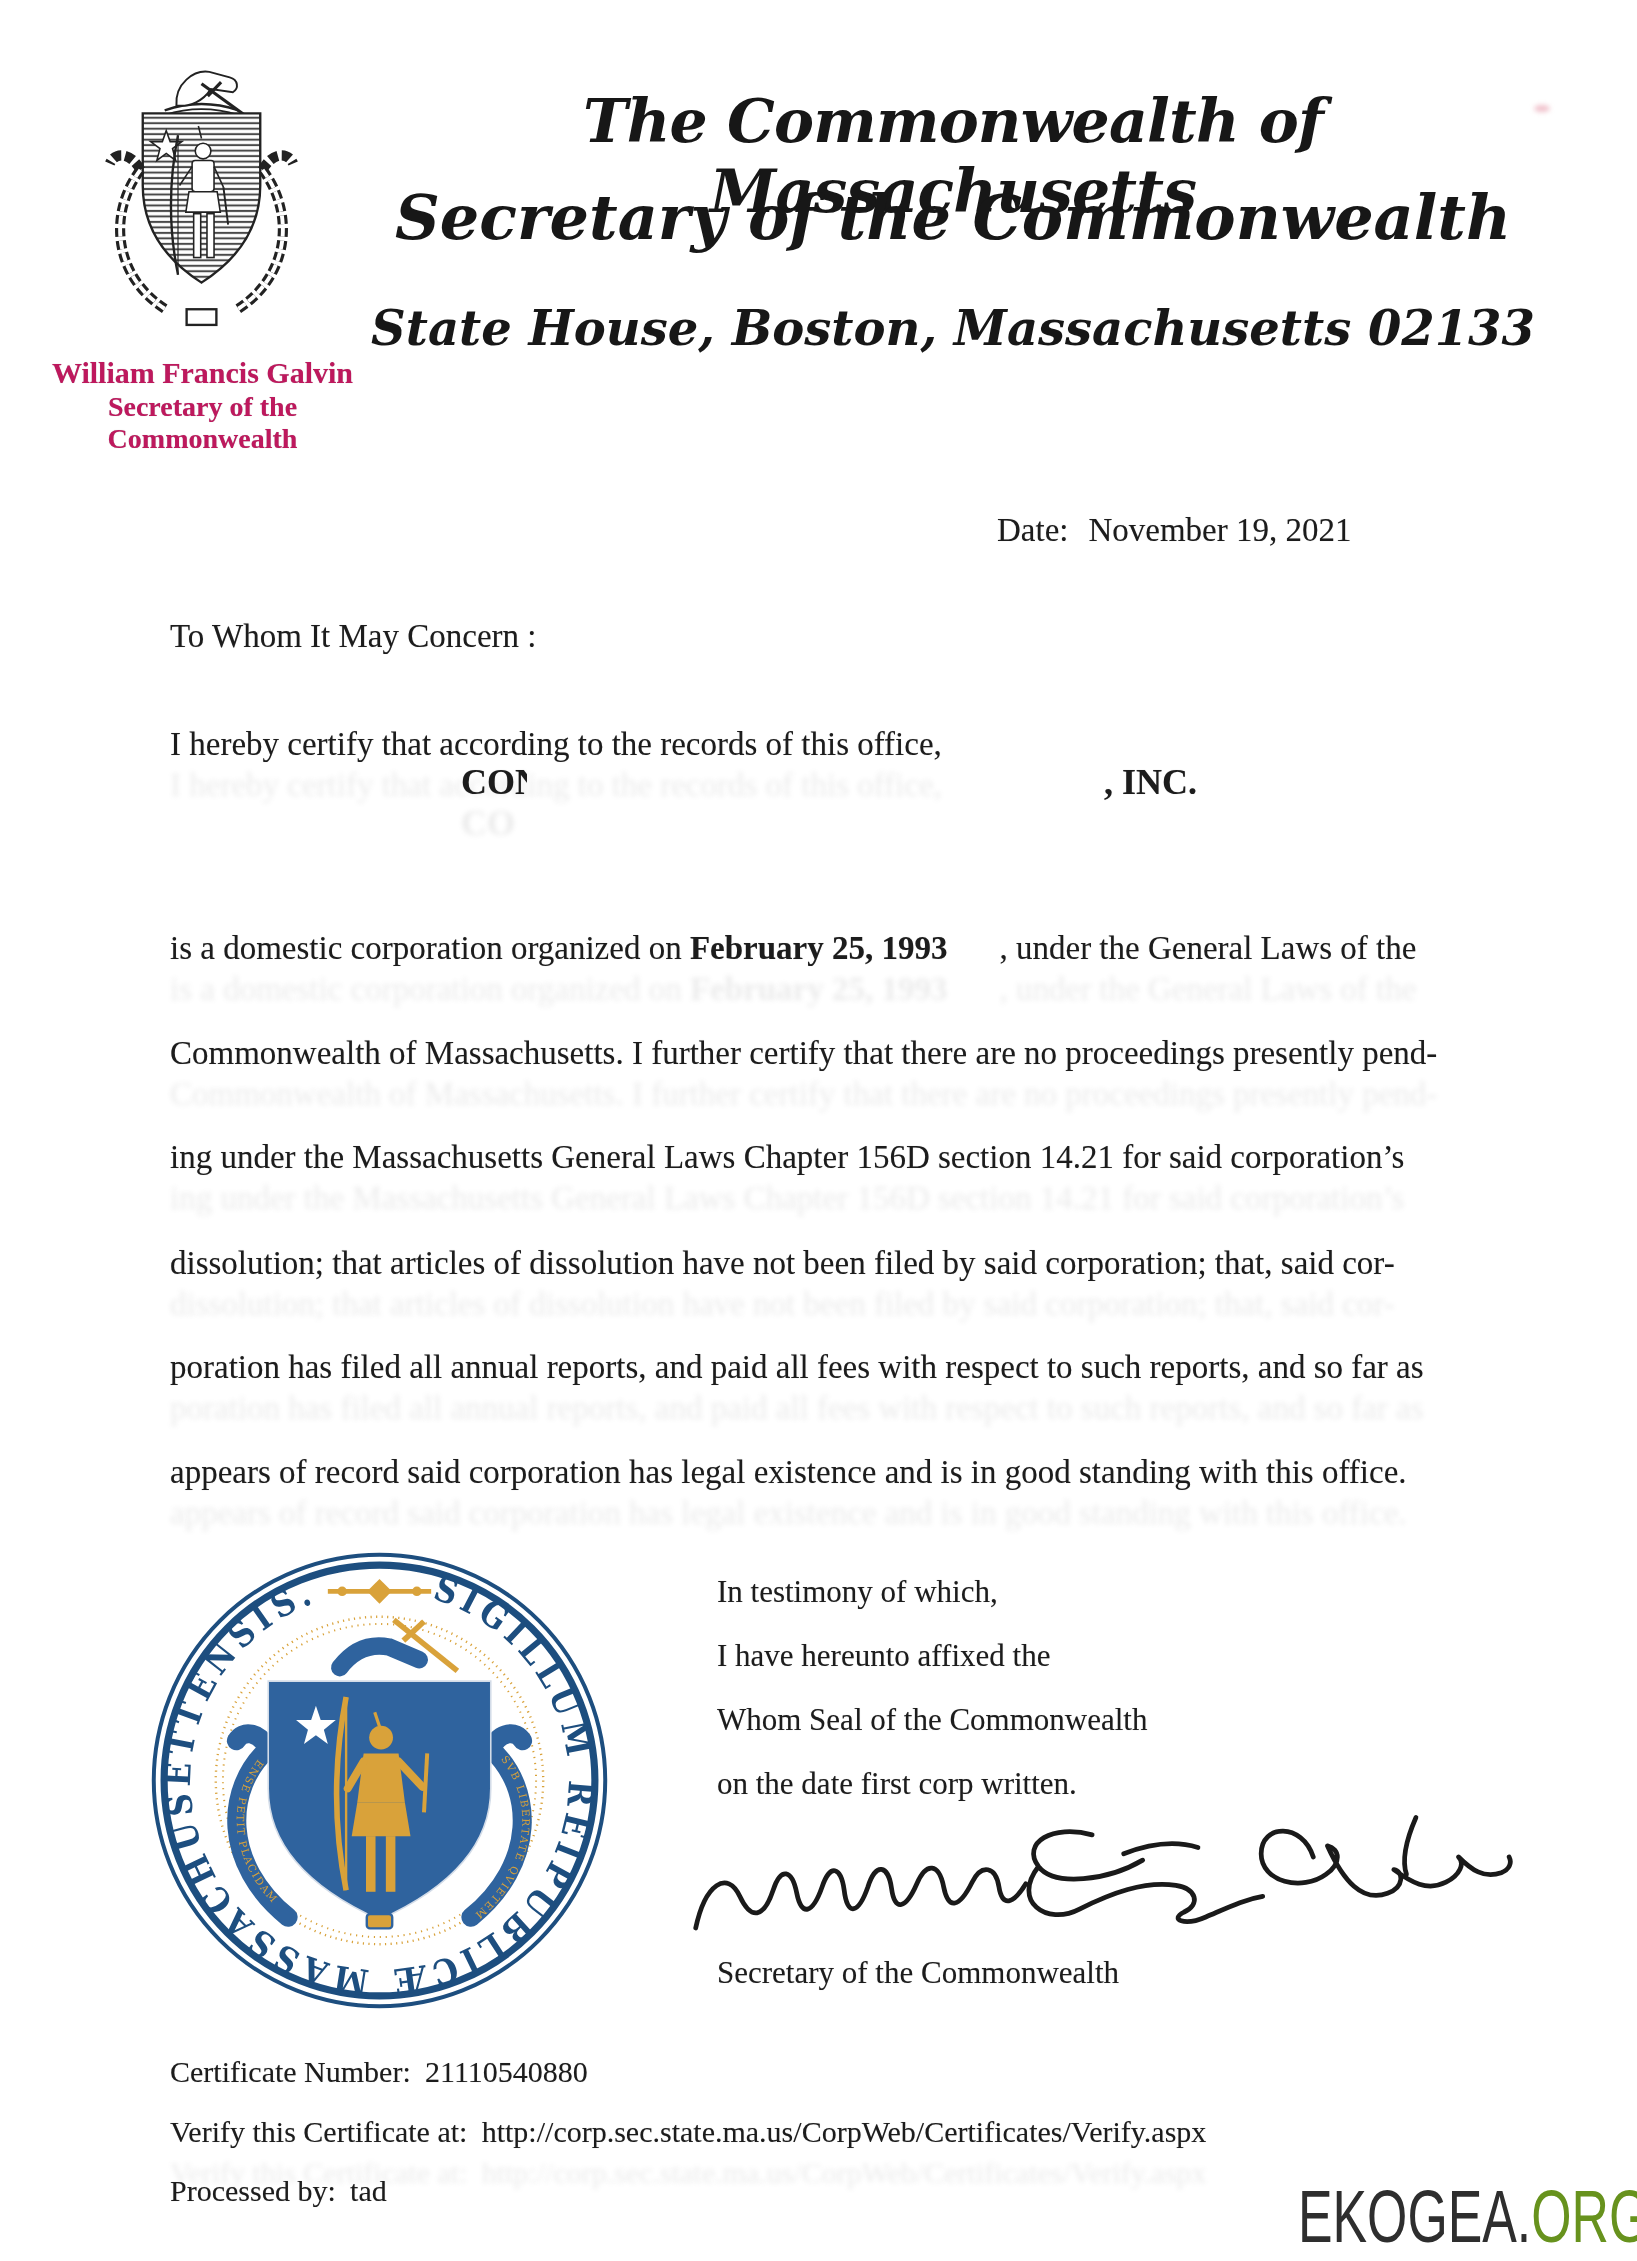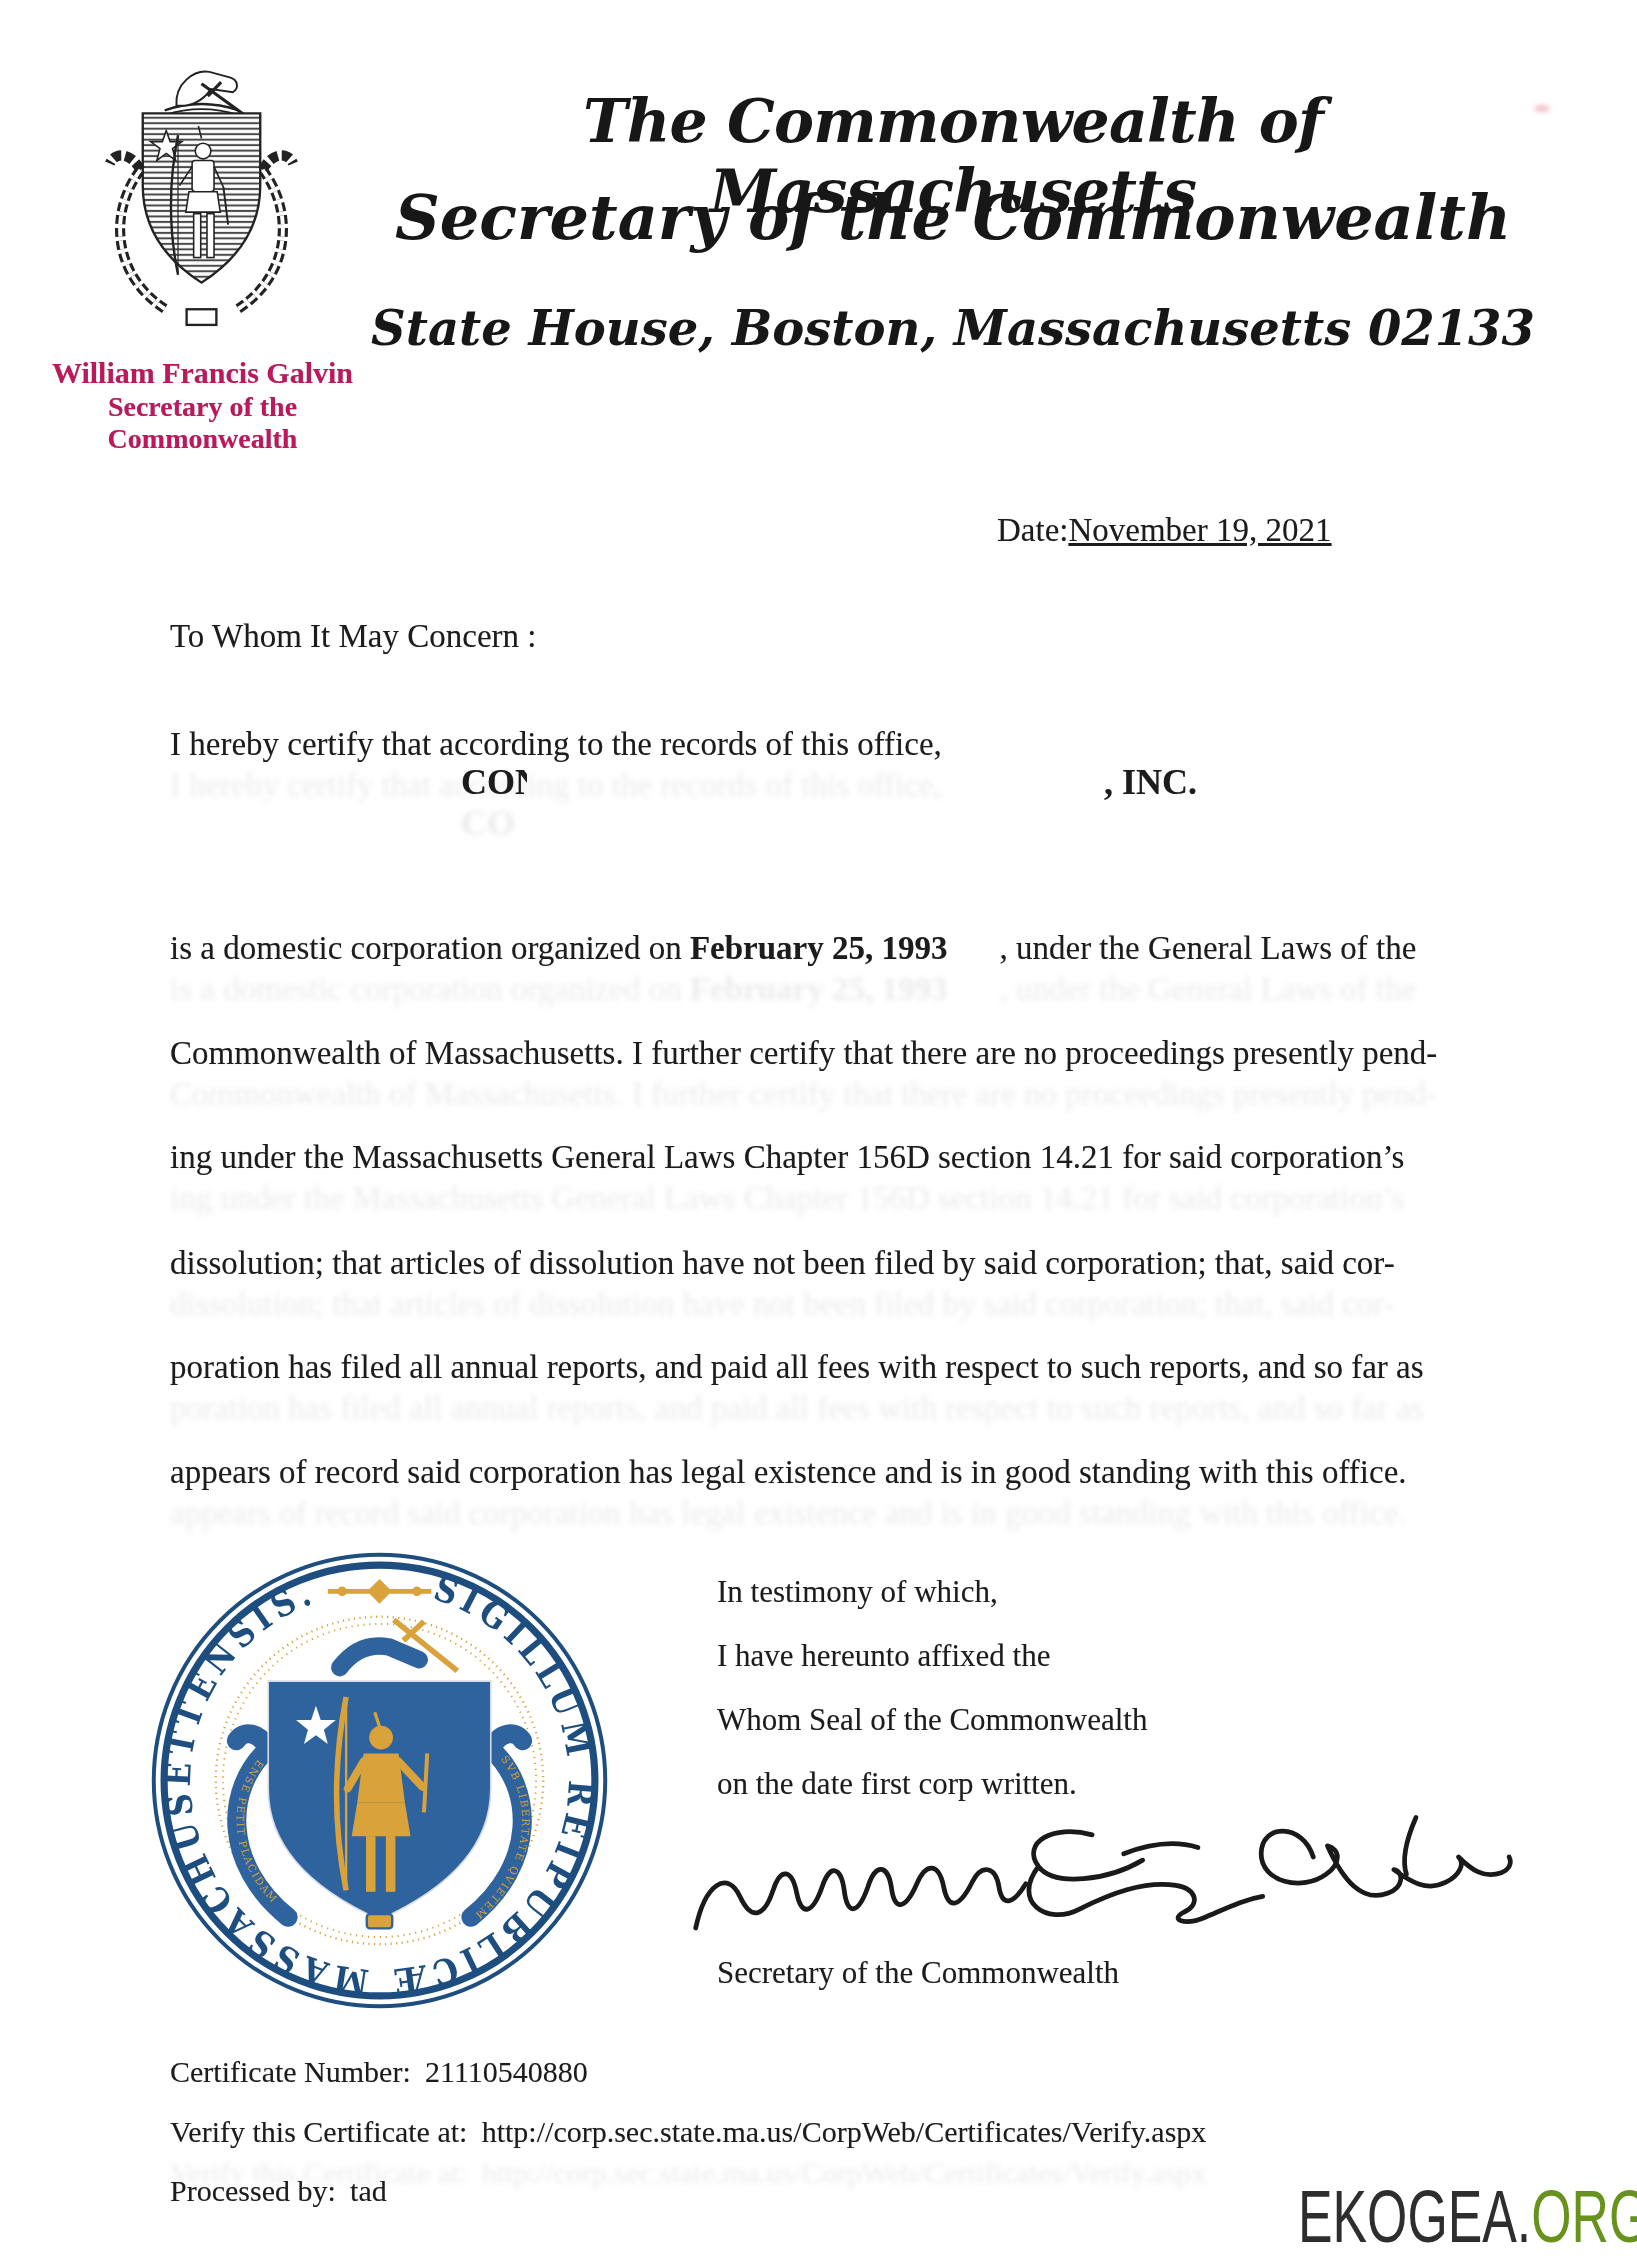--- a/index.html
+++ b/index.html
@@ -14,21 +14,21 @@
   .hdr1{position:absolute;top:86px;width:100%;font-size:60px;letter-spacing:-0.8px;}
   .hdr2{position:absolute;top:181px;width:100%;font-size:62px;}
   .hdr3{position:absolute;top:255px;width:100%;font-size:48px;margin-top:45px;}
   
   .cap{position:absolute;left:44px;top:355px;width:317px;text-align:center;
        font-weight:bold;color:#be185d;}
   .cap1{font-size:30px;line-height:36px;}
   .cap2{font-size:28px;line-height:32px;}
   
   .date{left:997px;top:512px;font-size:33px;}
-  .date .v{margin-left:0;text-decoration:underline;}
+  .date .v{margin-left:20px;}
   
   .body-line{left:170px;font-size:33px;}
   .comp{top:761px;font-size:36px;font-weight:bold;}
   .stub{display:inline-block;width:12px;overflow:hidden;vertical-align:bottom;}
   .gap{display:inline-block;width:52px;}
   
   .testi{left:717px;font-size:31px;}
   
   .foot{left:170px;font-size:30px;}
   .foot .v{margin-left:14.3px;}

